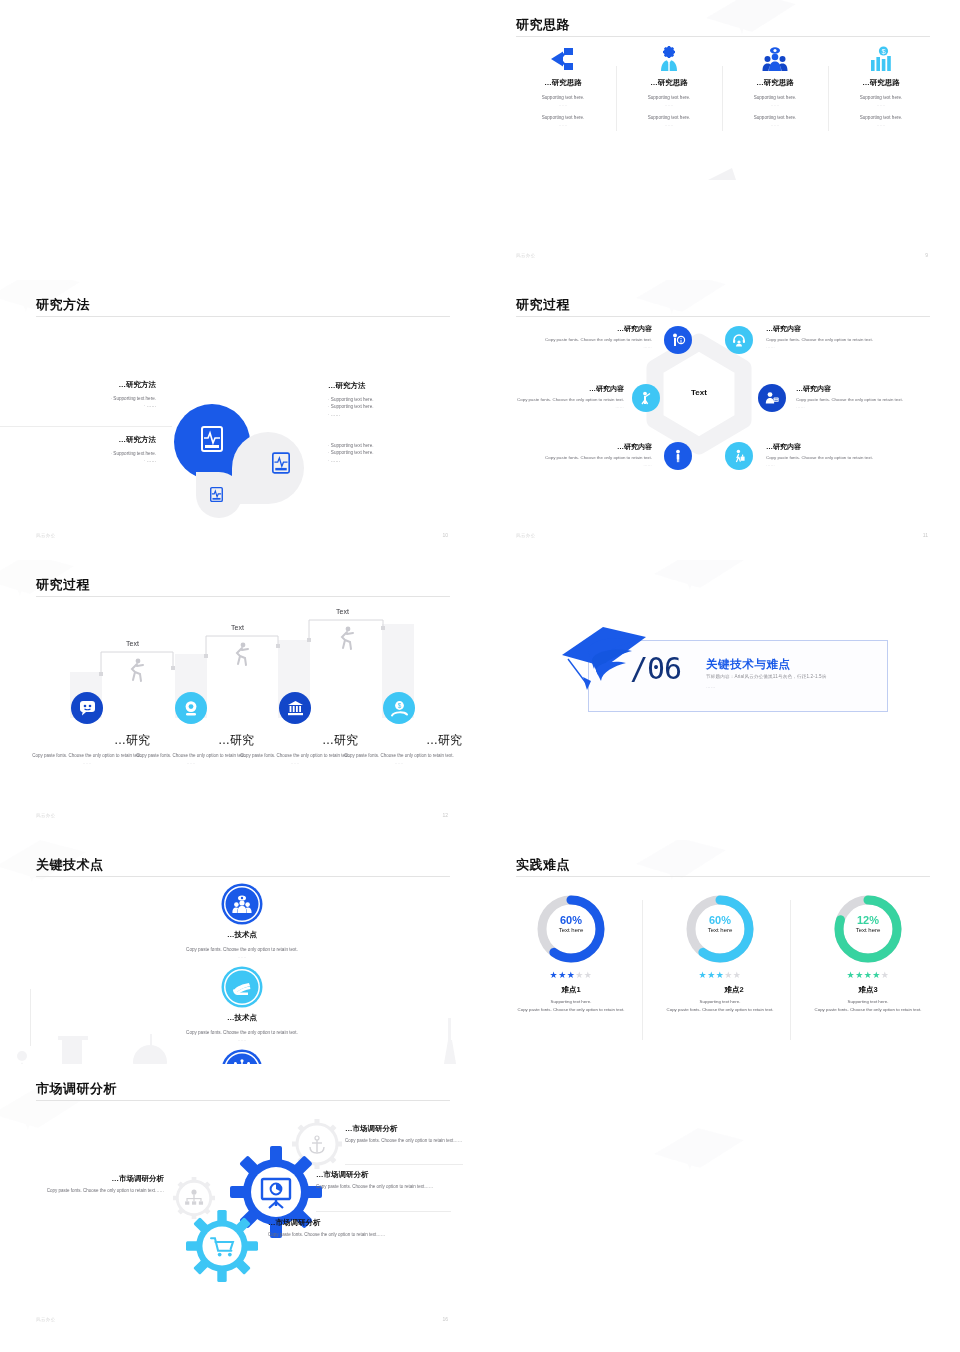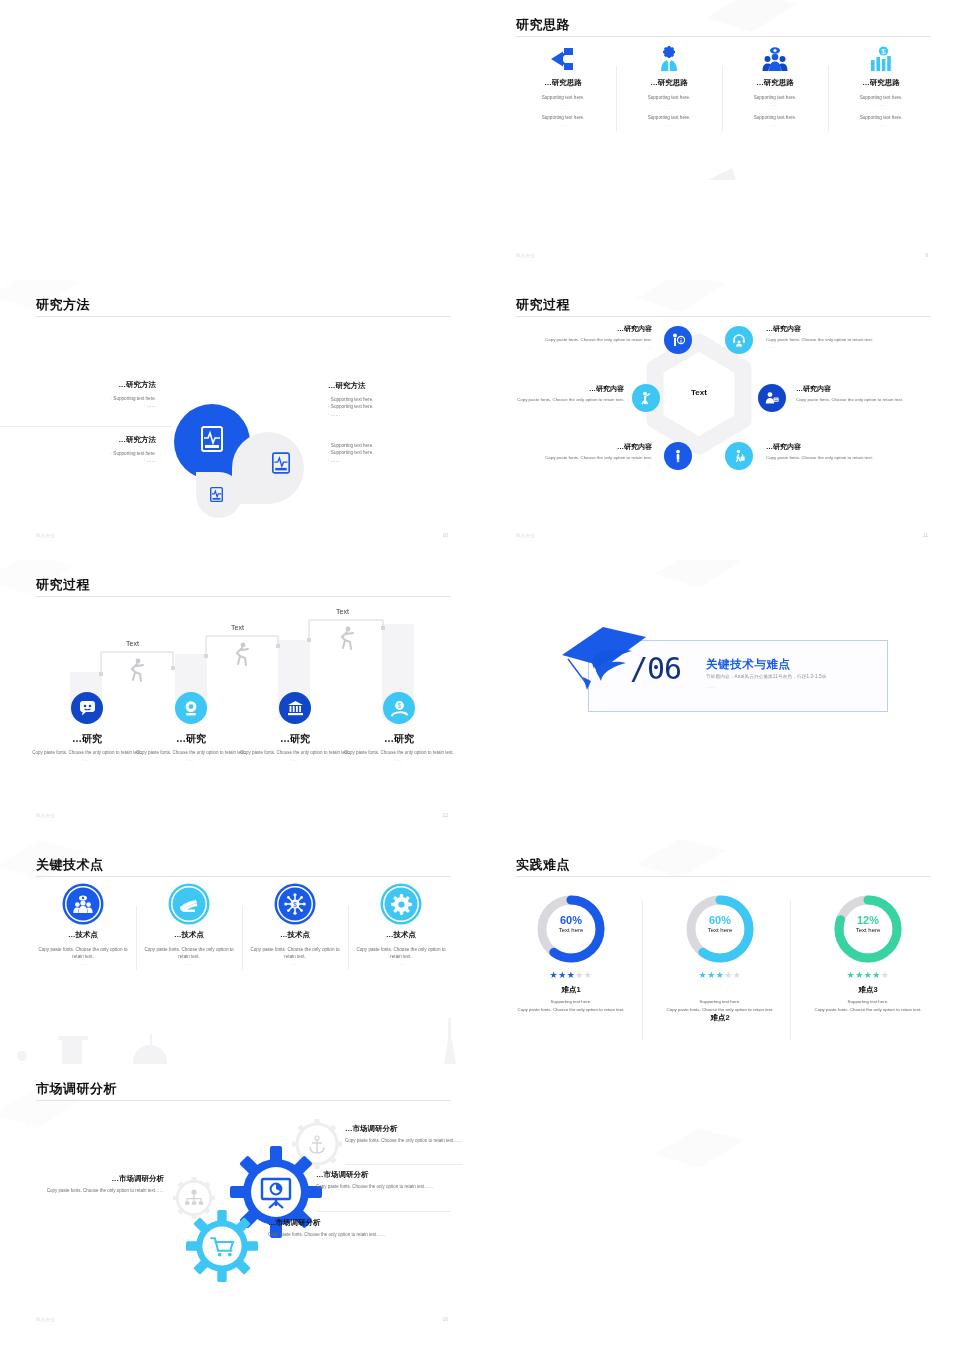--- a/index.html
+++ b/index.html
@@ -46,21 +46,21 @@
   .mtp{font-size:4.6px;color:#6f6f76;line-height:1.6;}
   
   .circ{position:absolute;border-radius:50%;display:flex;align-items:center;justify-content:center;}
   .hx-ring{position:absolute;left:159px;top:60px;width:120px;height:120px;}
   .hx-text{position:absolute;left:186px;top:108px;width:66px;text-align:center;font-size:8px;font-weight:bold;color:#111;}
   .hxl{position:absolute;font-size:4.4px;color:#6f6f76;line-height:1.55;}
   .hxh{font-size:7px;font-weight:bold;color:#111;margin-bottom:2px;}
   
   .stair{position:absolute;background:#f4f4f6;}
   .stxt{position:absolute;font-size:7px;color:#3a3a40;}
-  .sth{font-size:10px;font-weight:bold;color:#111;text-align:center;}
+  .sth{font-size:12px;font-weight:normal;color:#111;text-align:right;}
   .stp{font-size:4.5px;color:#6f6f76;line-height:1.55;text-align:center;}
   
   .donut{position:absolute;width:74px;height:74px;}
   .dlabel{position:absolute;width:74px;text-align:center;}
   .dpct{font-size:11px;font-weight:bold;}
   .dsub{font-size:6px;color:#222;margin-top:1px;}
   .stars{font-size:9px;letter-spacing:.5px;text-align:center;}
   .dname{font-size:7.5px;font-weight:bold;color:#111;text-align:center;}
   .dtxt{font-size:4.4px;color:#5f5f66;text-align:center;line-height:1.6;}
   
@@ -511,21 +511,21 @@
           <rect x="248" y="92" width="16" height="10" rx="2"></rect>
             <rect x="270" y="92" width="16" height="10" rx="2"></rect>
           </g>
         <path d="M300 110 Q350 48,400 110 Z"></path>
         <path d="M436 110 L448 40 L452 40 L464 110 Z"></path>
         <path d="M430 86 L470 86 L468 92 L432 92 Z"></path>
         <rect x="448" y="18" width="3" height="24"></rect>
       </g>
     </svg>
 
-    <div class="col4" style="top:44px;">
+    <div class="col4" style="top:44px;flex-direction:column;">
       <div class="col">
         <div class="ic" style="height:40px;">
           <span class="circ" style="position:relative;width:36px;height:36px;background:#1a5ae8;box-shadow:0 0 0 1.5px #fff inset, 0 0 0 2.5px #1a5ae8;">
             <svg width="20" height="20" viewBox="0 0 20 20">
               <ellipse cx="10" cy="4" rx="4" ry="2.6" fill="#fff"></ellipse>
                 <circle cx="10" cy="4" r="1.2" fill="#1a5ae8"></circle>
               <circle cx="10" cy="9" r="2.6" fill="#fff"></circle>
                 <circle cx="4.4" cy="10.6" r="2.3" fill="#fff"></circle>
                 <circle cx="15.6" cy="10.6" r="2.3" fill="#fff"></circle>
               <path d="M5.4 19 C5.4 13.6,7.4 12,10 12 C12.6 12,14.6 13.6,14.6 19 Z" fill="#fff"></path>
@@ -633,21 +633,21 @@
       <circle cx="37" cy="37" r="29" fill="none" stroke="#d9d9dd" stroke-width="9"></circle>
       <circle cx="37" cy="37" r="29" fill="none" stroke="#3ec6f5" stroke-width="9" stroke-linecap="round" stroke-dasharray="109.3 72.9" transform="rotate(-90 37 37)"></circle>
     </svg>
     <div class="dlabel" style="left:203px;top:74px;">
       <div class="dpct" style="color:#3ec6f5;">60%</div>
       <div class="dsub">Text here</div>
     </div>
     <div class="stars" style="position:absolute;left:203px;top:130px;width:74px;">
       <span style="color:#3ec6f5;">★★★</span><span style="color:#dcdce0;">★★</span>
     </div>
-    <div class="dname" style="position:absolute;left:183px;top:145px;width:114px;margin-top:28px;">难点2</div>
+    <div class="dname" style="position:absolute;left:197px;top:145px;width:114px;">难点2</div>
     <div class="dtxt" style="position:absolute;left:163px;top:158px;width:154px;">Supporting text here.</div>
     <div class="dtxt" style="position:absolute;left:153px;top:166px;width:174px;">Copy paste fonts. Choose the only option to retain text.</div>
 
     <svg class="donut" style="left:351px;top:52px;" viewBox="0 0 74 74">
       <circle cx="37" cy="37" r="29" fill="none" stroke="#d9d9dd" stroke-width="9"></circle>
       <circle cx="37" cy="37" r="29" fill="none" stroke="#37d3a0" stroke-width="9" stroke-linecap="round" stroke-dasharray="145.8 36.4" transform="rotate(-90 37 37)"></circle>
     </svg>
     <div class="dlabel" style="left:351px;top:74px;">
       <div class="dpct" style="color:#37d3a0;">12%</div>
       <div class="dsub">Text here</div>

